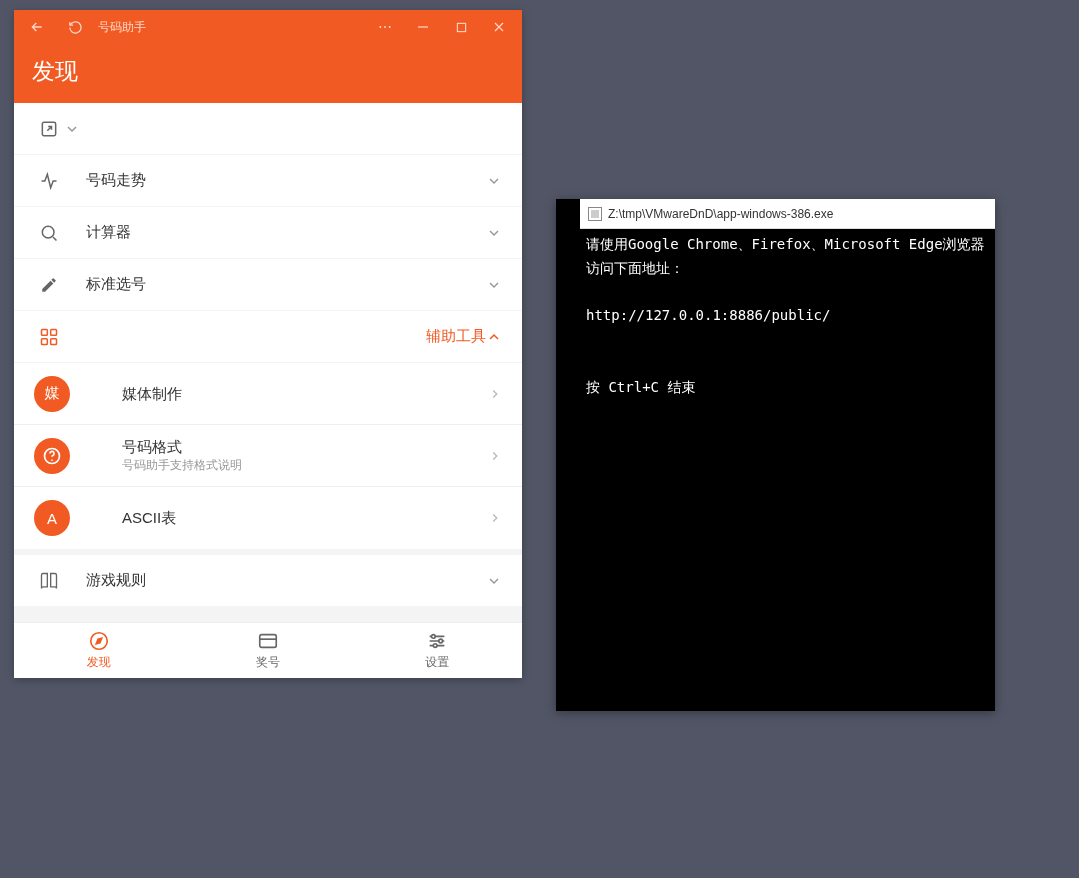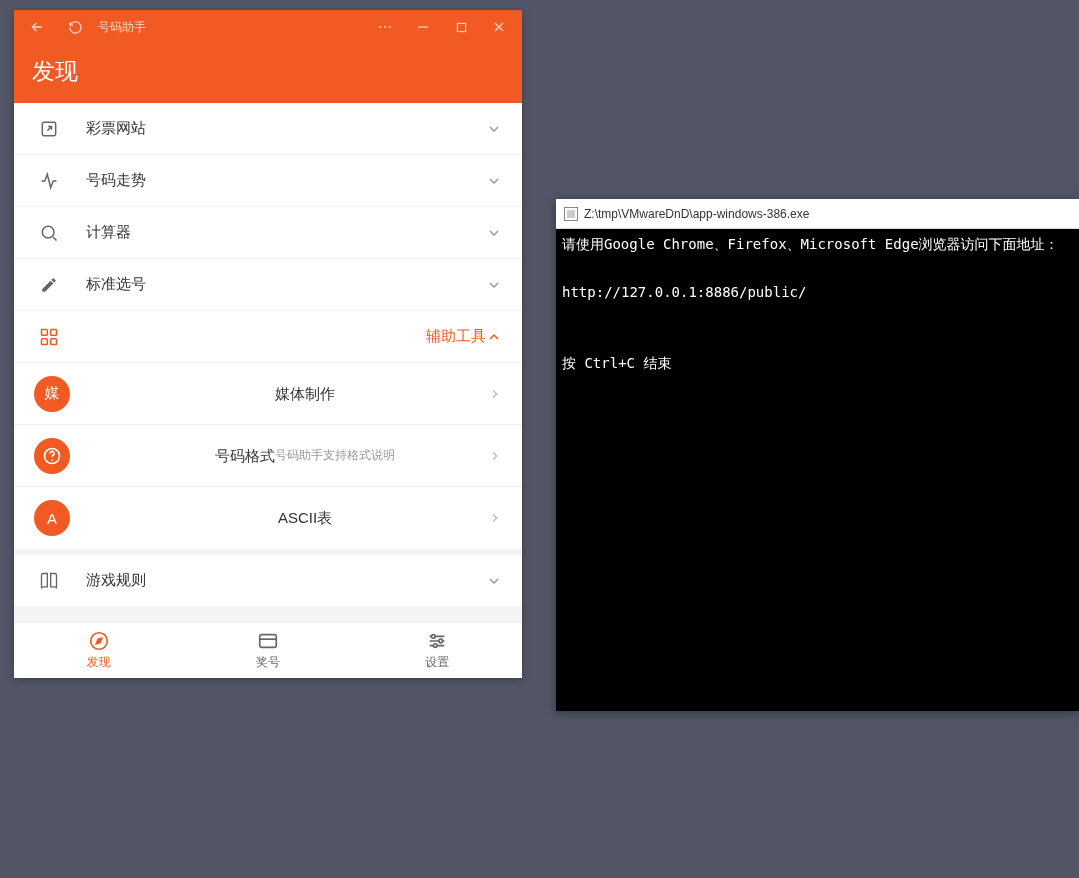--- a/index.html
+++ b/index.html
@@ -108,20 +108,21 @@
     display: flex;
     align-items: center;
     justify-content: center;
     font-size: 15px;
     flex-shrink: 0;
   }
   .subtext {
     flex: 1;
     padding-left: 16px;
     display: flex;
+    flex-direction: column;
     justify-content: center;
     margin-left: 36px;
   }
   .subtext .t1 { font-size: 15px; color: #333; line-height: 1.3; }
   .subtext .t2 { font-size: 12px; color: #999; line-height: 1.3; margin-top: 2px; }
   .tabbar {
     height: 56px;
     background: #fff;
     display: flex;
     border-top: 1px solid #eee;
@@ -137,26 +138,27 @@
     cursor: pointer;
   }
   .tab svg { width: 22px; height: 22px; }
   .tab.active { color: #f15a22; }
   .tab .tlabel { margin-top: 2px; }
 
   .console {
     position: absolute;
     left: 556px;
     top: 199px;
-    width: 523px;
+    width: 439px;
     height: 512px;
     background: #000;
     display: flex;
     flex-direction: column;
     box-shadow: 0 2px 10px rgba(0,0,0,.35);
+    padding-left: 24px;
   }
   .console-title {
     height: 30px;
     background: #fff;
     display: flex;
     align-items: center;
     padding: 0 8px;
     font-size: 12px;
     color: #333;
     border-bottom: 1px solid #ddd;
@@ -230,21 +232,20 @@
   <div class="header">发现</div>
 
   <div class="list">
     <div class="row">
       <span class="icon">
         <svg width="20" height="20" viewBox="0 0 24 24" fill="none" stroke="currentColor" stroke-width="1.8">
             <rect x="4" y="4" width="16" height="16" rx="2"></rect>
             <path d="M10 14l5-5M11 9h4v4"></path>
           </svg>
       </span>
-      <span class="label">彩票网站</span>
       <span class="chevron">
         <svg width="16" height="16" viewBox="0 0 24 24" fill="none" stroke="currentColor" stroke-width="2.2">
             <path d="M6 9l6 6 6-6"></path>
           </svg>
       </span>
     </div>
 
     <div class="row">
       <span class="icon">
         <svg width="20" height="20" viewBox="0 0 24 24" fill="none" stroke="currentColor" stroke-width="1.8">

